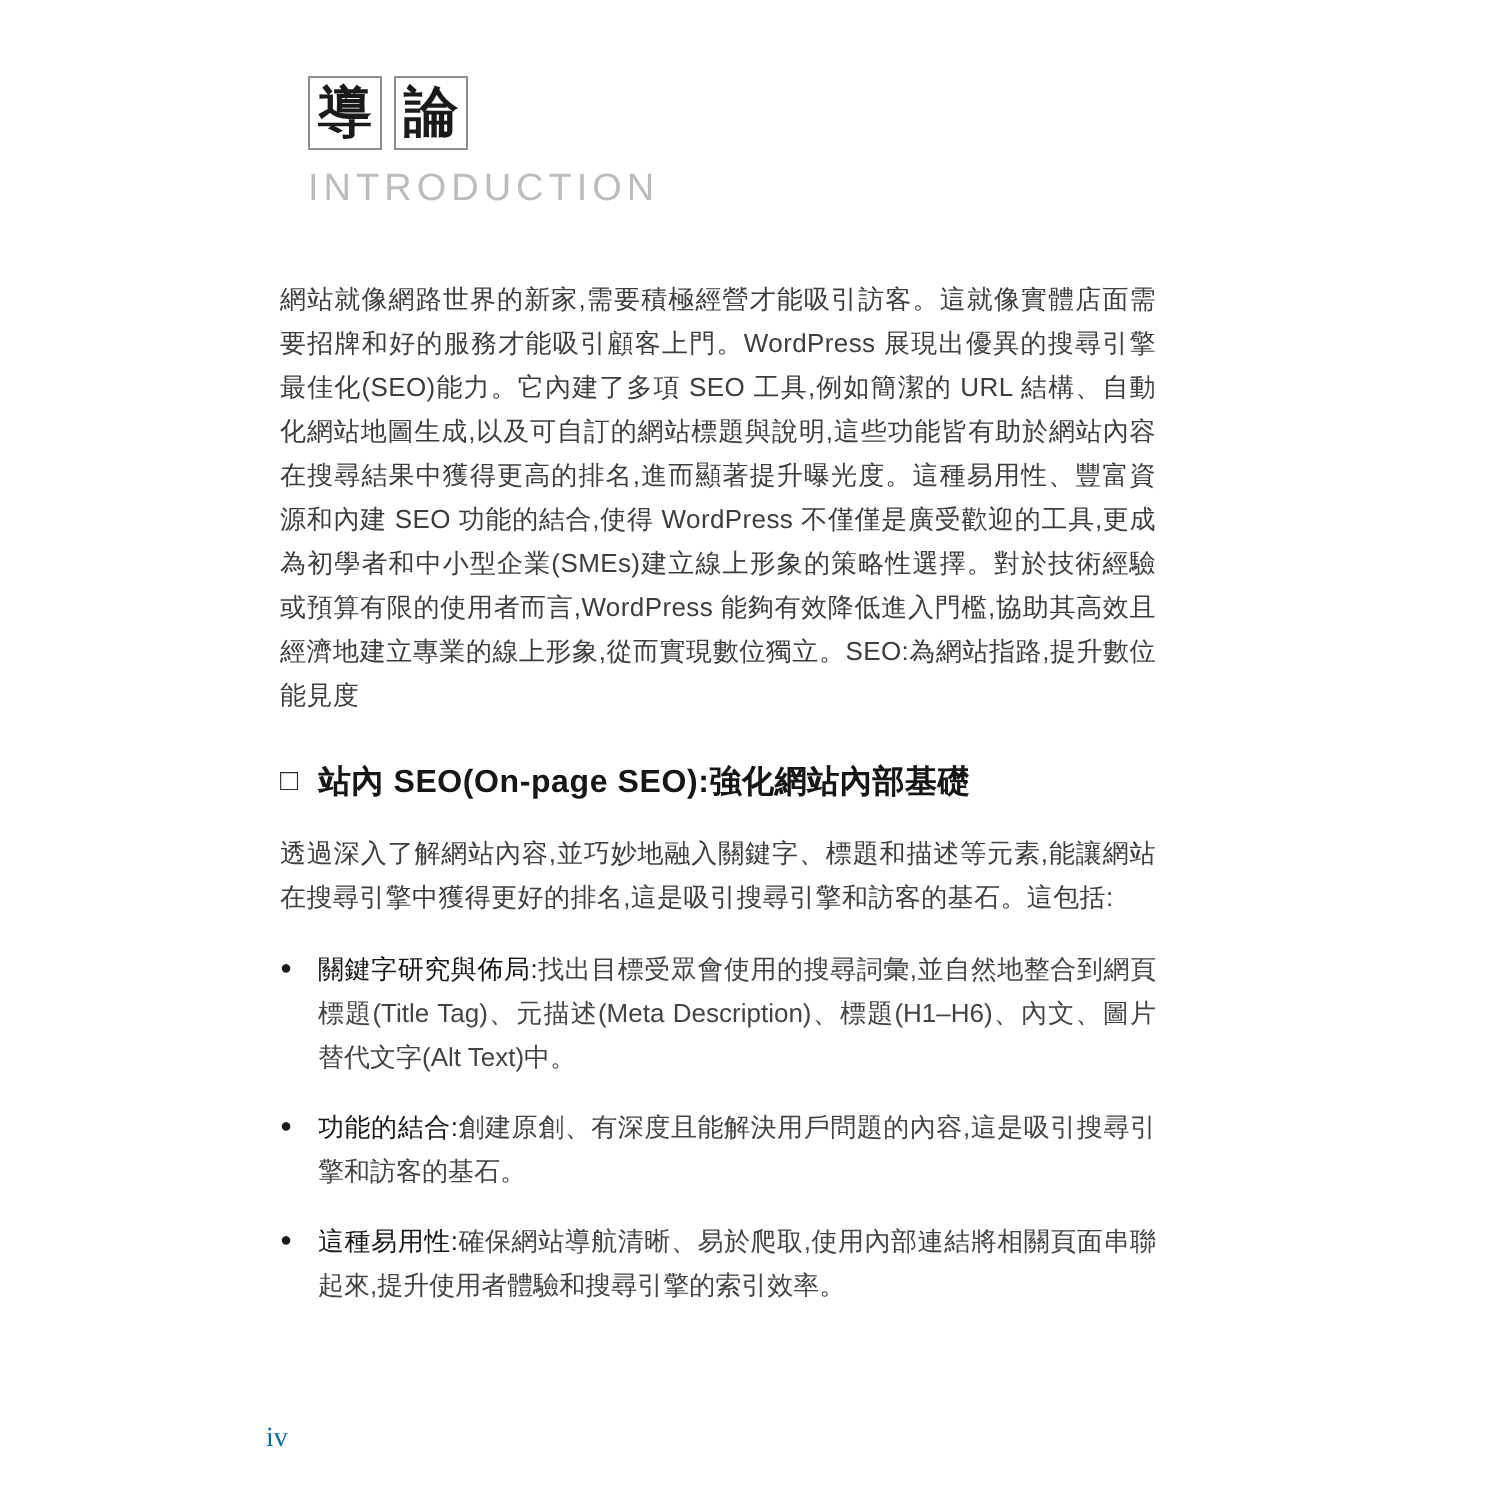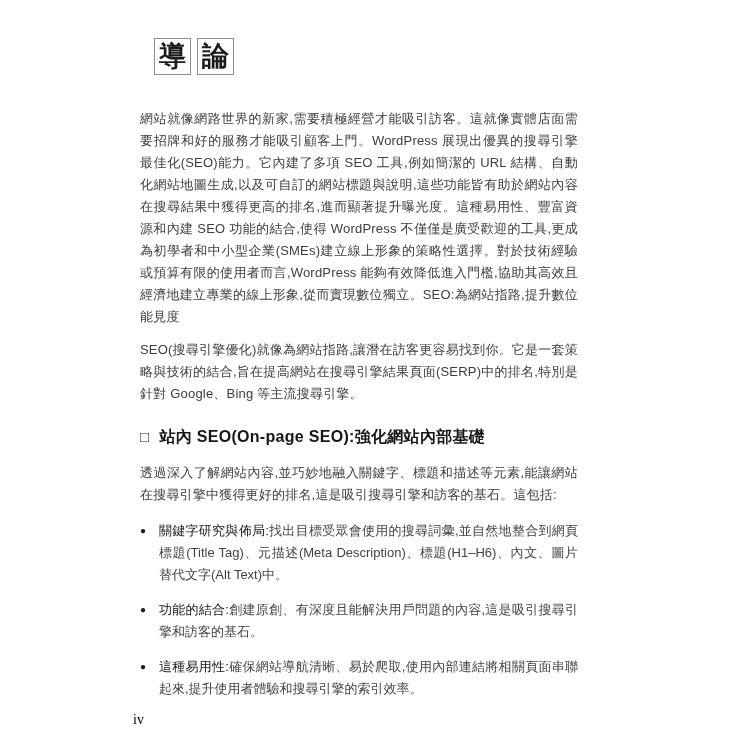--- a/index.html
+++ b/index.html
@@ -106,44 +106,44 @@
     font-weight: 400;
     color: #161616;
   }
   
   .page-number {
     position: absolute;
     left: 133px;
     bottom: 22px;
     font-family: "Liberation Serif", serif;
     font-size: 14px;
-    color: #000000;
+    color: #0369a1;
     text-align: center;
   }
 </style>
 </head>
 <body>
 
 <div class="page">
   <div class="content">
 
     <header class="chapter-header">
       <div class="title-boxes">
         <div class="title-box">
           <span>導</span>
         </div>
         <div class="title-box">
           <span>論</span>
         </div>
       </div>
+      <div class="subtitle">INTRODUCTION</div>
     </header>
 
     <main>
       <p class="bodytext para para-first">網站就像網路世界的新家,需要積極經營才能吸引訪客。這就像實體店面需要招牌和好的服務才能吸引顧客上門。WordPress 展現出優異的搜尋引擎最佳化(SEO)能力。它內建了多項 SEO 工具,例如簡潔的 URL 結構、自動化網站地圖生成,以及可自訂的網站標題與說明,這些功能皆有助於網站內容在搜尋結果中獲得更高的排名,進而顯著提升曝光度。這種易用性、豐富資源和內建 SEO 功能的結合,使得 WordPress 不僅僅是廣受歡迎的工具,更成為初學者和中小型企業(SMEs)建立線上形象的策略性選擇。對於技術經驗或預算有限的使用者而言,WordPress 能夠有效降低進入門檻,協助其高效且經濟地建立專業的線上形象,從而實現數位獨立。SEO:為網站指路,提升數位能見度</p>
-      <p class="bodytext para">SEO(搜尋引擎優化)就像為網站指路,讓潛在訪客更容易找到你。它是一套策略與技術的結合,旨在提高網站在搜尋引擎結果頁面(SERP)中的排名,特別是針對 Google、Bing 等主流搜尋引擎。</p>
 
       <h2 class="section-heading">
         <span class="sq-marker">□</span>
         <span>站內 SEO(On-page SEO):強化網站內部基礎</span>
       </h2>
 
       <p class="bodytext para">透過深入了解網站內容,並巧妙地融入關鍵字、標題和描述等元素,能讓網站在搜尋引擎中獲得更好的排名,這是吸引搜尋引擎和訪客的基石。這包括:</p>
 
       <ul class="bullet-list">
         <li class="bullet-item">

